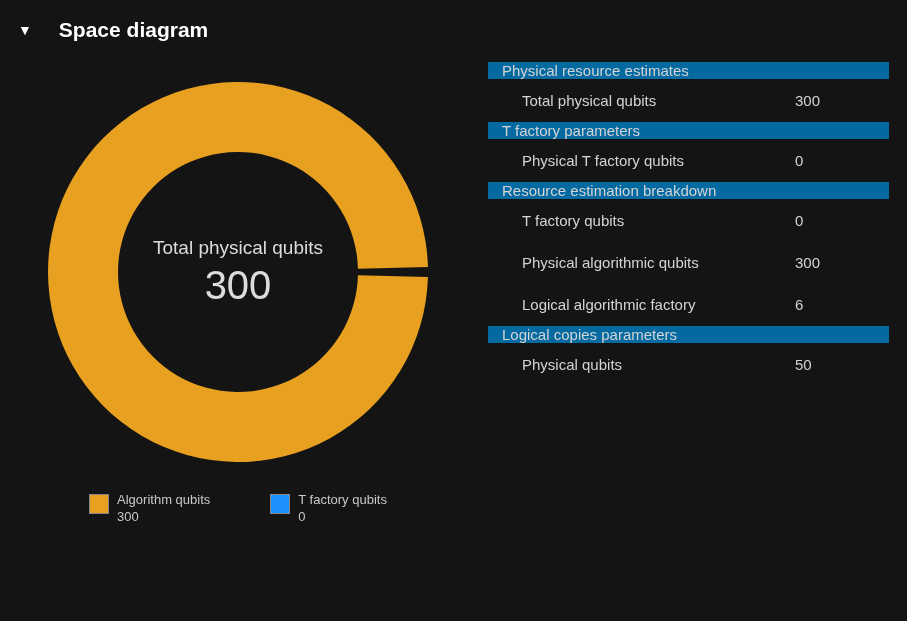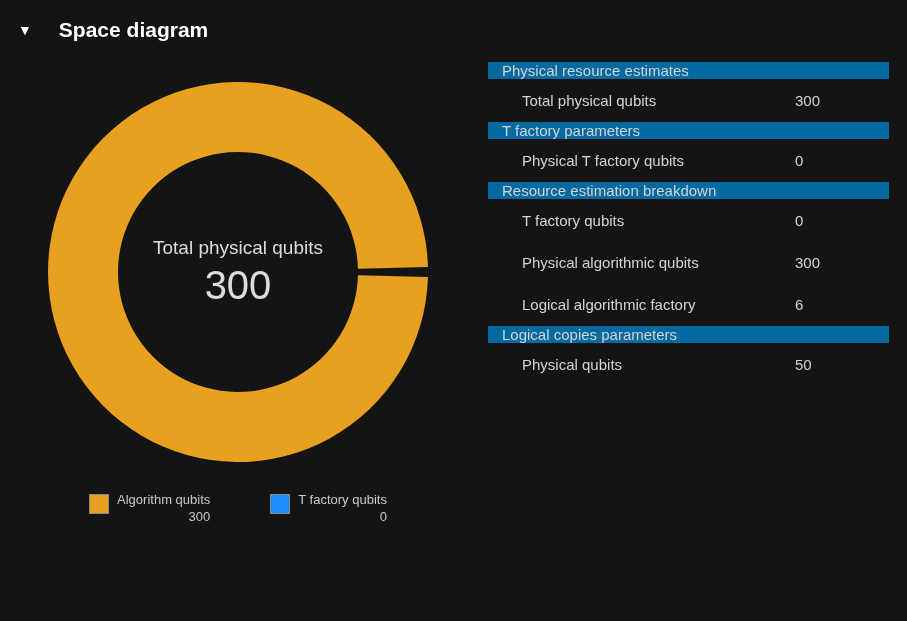--- a/index.html
+++ b/index.html
@@ -85,21 +85,20 @@
       width: 20px;
       height: 20px;
       border: 1px solid #888;
       flex-shrink: 0;
       margin-top: 2px;
     }
     .legend-text {
       display: flex;
       flex-direction: column;
       line-height: 1.3;
-      text-align: right;
     }
     .legend-label { color: #c8c8c8; font-size: 13px; }
     .legend-value { color: #c8c8c8; font-size: 13px; }
     .right {
       flex: 1;
       padding-top: 10px;
       padding-left: 30px;
     }
     .table {
       width: 100%;

